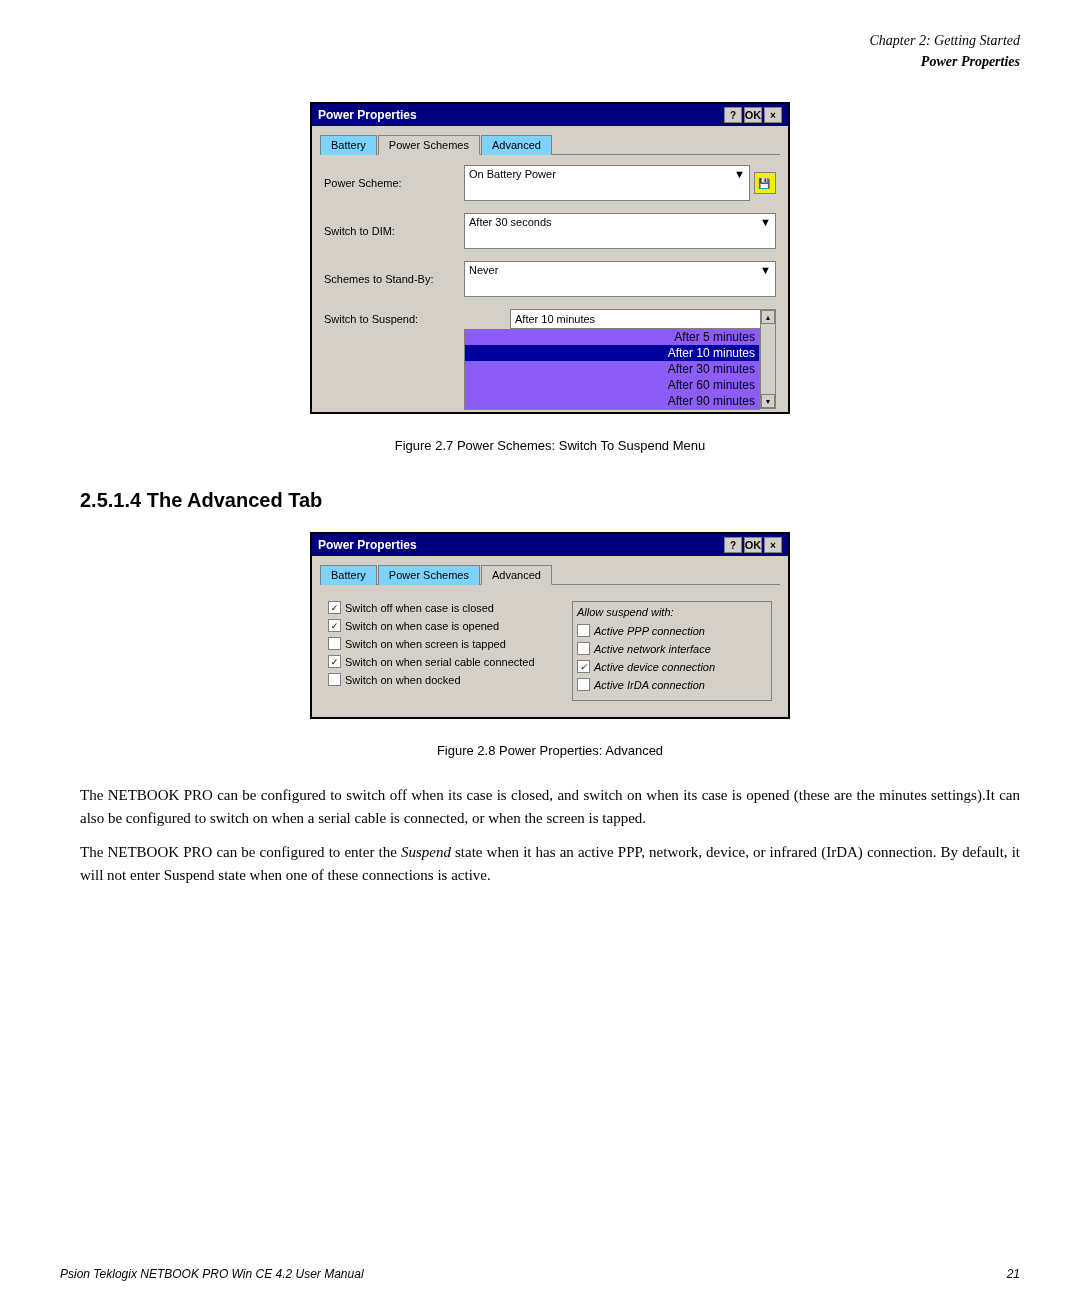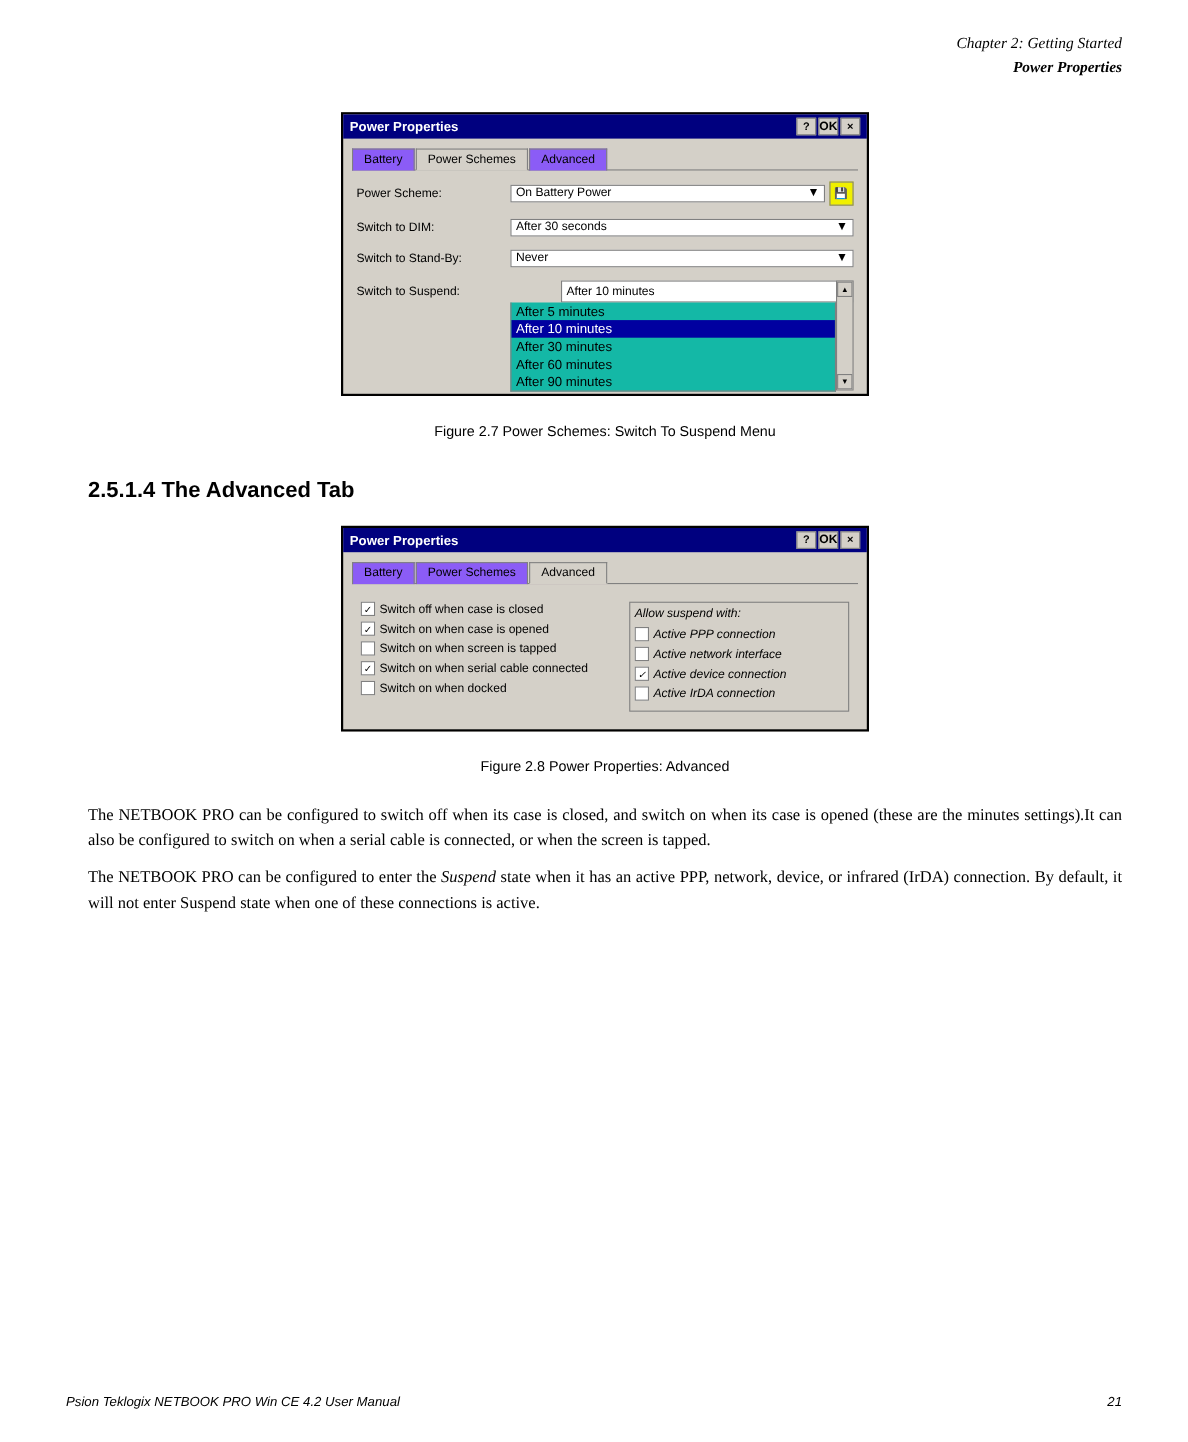--- a/index.html
+++ b/index.html
@@ -103,21 +103,21 @@
     
     .dialog-tabs {
       display: flex;
       gap: 1px;
       margin-bottom: 8px;
       border-bottom: 1px solid #808080;
     }
 
     .tab {
       padding: 3px 10px;
-      background: #8b5cf6;
+      background: #7dd3fc;
       border: 1px solid #808080;
       border-bottom: none;
       font-family: Arial, sans-serif;
       font-size: 11px;
       cursor: pointer;
       position: relative;
       bottom: -1px;
     }
 
     .tab.active {
@@ -148,23 +148,23 @@
     }
 
     .dropdown {
       flex: 1;
       background: #fff;
       border: 1px solid #808080;
       padding: 2px 4px;
       font-family: Arial, sans-serif;
       font-size: 11px;
       display: flex;
-      align-items: flex-end;
+      align-items: flex-start;
       justify-content: space-between;
-      height: 16px;
+      height: 36px;
     }
 
     .dropdown-selected {
       background: #fff;
       border: 1px solid #808080;
       padding: 2px 4px;
       font-family: Arial, sans-serif;
       font-size: 11px;
       display: flex;
       align-items: center;
@@ -346,39 +346,39 @@
           <div class="form-label">Switch to DIM:</div>
           <div class="form-control-wrapper">
             <div class="dropdown">
               <span>After 30 seconds</span>
               <span>▼</span>
             </div>
           </div>
         </div>
 
         <div class="form-row">
-          <div class="form-label">Switch to Stand-By:</div>
+          <div class="form-label">Schemes to Stand-By:</div>
           <div class="form-control-wrapper">
             <div class="dropdown">
               <span>Never</span>
               <span>▼</span>
             </div>
           </div>
         </div>
 
         <div class="form-row">
           <div class="form-label">Switch to Suspend:</div>
           <div class="form-control-wrapper" style="position:relative;">
             <div style="flex:1; position:relative;padding-left:46px;">
               <div class="dropdown-selected">
                 <span>After 10 minutes</span>
                 <span></span>
               </div>
 
-              <div style="position:absolute; top:20px; left:0; right:16px; background:#14b8a6; border:1px solid #808080; border-top:none; z-index:10;">
+              <div style="position:absolute; top:20px; left:0; right:16px; background:#8b5cf6; border:1px solid #808080; border-top:none; z-index:10;text-align:right;">
                 <div class="dropdown-list-item">After 5 minutes</div>
                 <div class="dropdown-list-item highlighted">After 10 minutes</div>
                 <div class="dropdown-list-item">After 30 minutes</div>
                 <div class="dropdown-list-item">After 60 minutes</div>
                 <div class="dropdown-list-item">After 90 minutes</div>
               </div>
 
               <div style="position:absolute; top:0; right:0; width:16px; bottom:-80px; background:#d4d0c8; border:1px solid #808080; display:flex; flex-direction:column; align-items:center; justify-content:space-between; z-index:11;">
                 <div class="scroll-btn">▲</div>
                 <div class="scroll-btn">▼</div>

